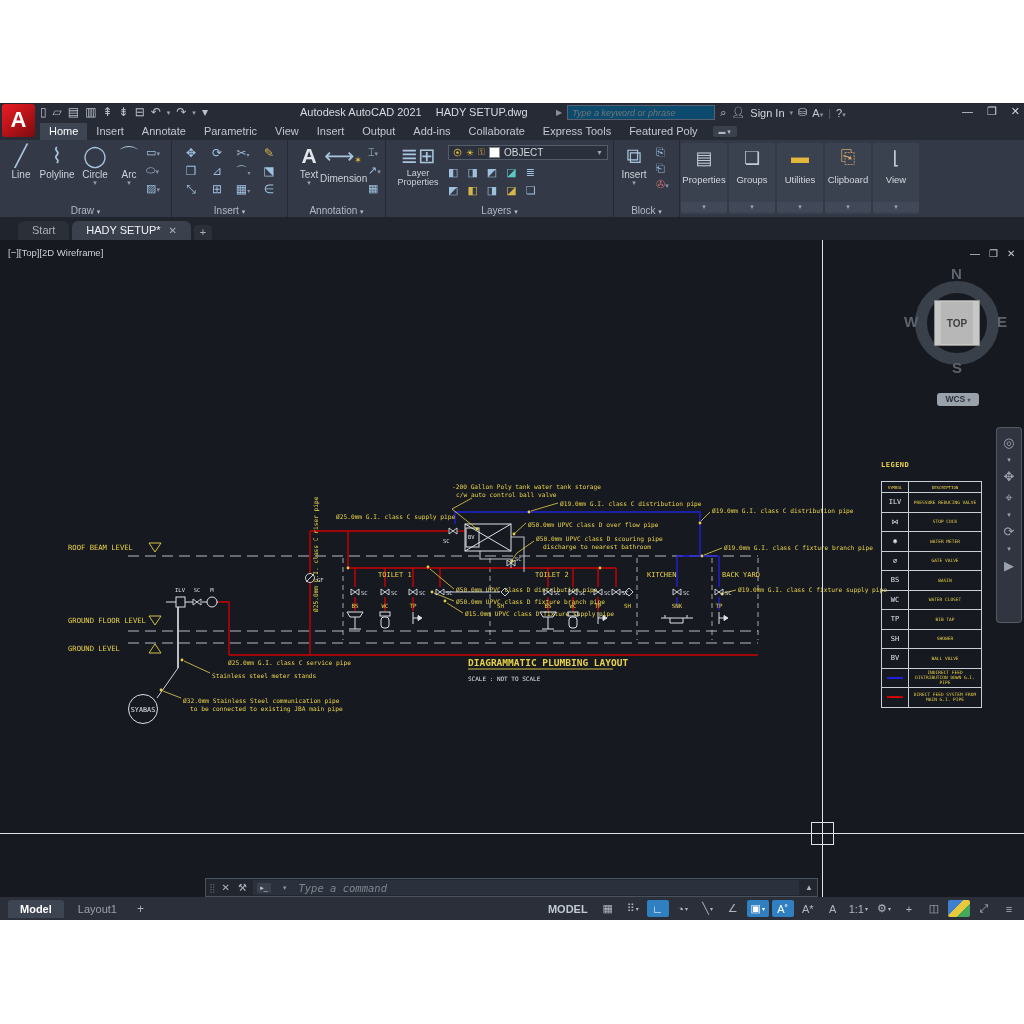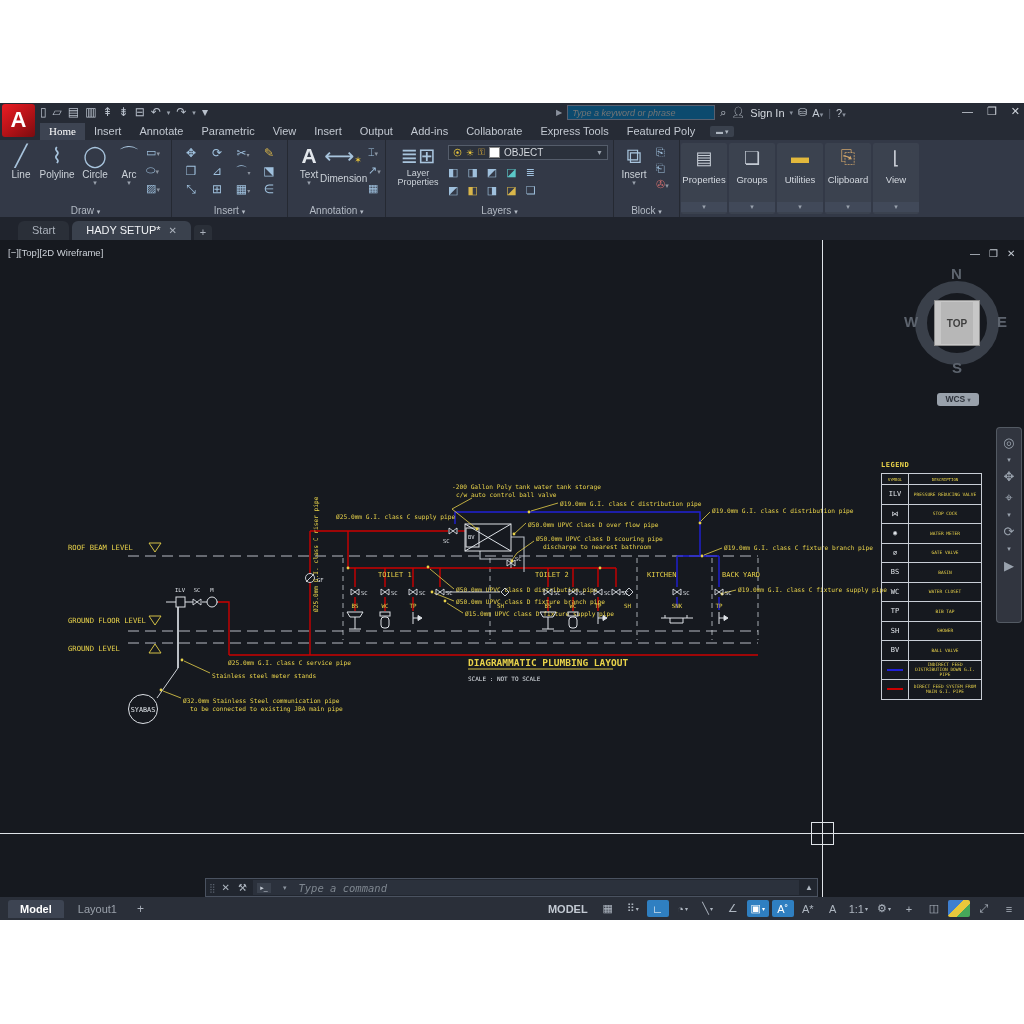--- a/index.html
+++ b/index.html
@@ -22,21 +22,21 @@
   #searchbox{width:138px;height:13px;background:#0c4a6e;border:1px solid #586070;color:#9aa1ab;
     font-style:italic;font-size:9px;padding:0 4px;outline:none;font-family:"Liberation Sans",sans-serif;}
   .tb-ic{color:#c3cad3;font-size:11px;}
   #signin{color:#d3d8de;font-size:11px;}
   #winbtns{right:4px;top:2px;display:flex;gap:14px;color:#cfd4db;font-size:11px;z-index:31;}
   #winbtns span{cursor:default;}
 
   
   #tabrow{left:0;top:19px;width:1024px;height:18px;background:#262b35;display:flex;align-items:flex-end;padding-left:40px;box-sizing:border-box;}
   .rtab{color:#c2c8d1;font-size:11px;padding:2px 9px 3px 9px;cursor:default;white-space:nowrap;}
-  .rtab.active{background:#3d4452;color:#fff;font-family:Liberation Serif, serif;}
+  .rtab.active{background:#3d4452;color:#fff;}
   #tab-extra{margin-left:6px;margin-bottom:3px;width:24px;height:11px;background:#3a414d;color:#aeb6c0;
     font-size:7px;text-align:center;line-height:11px;border-radius:2px;}
 
   
   #ribbon{left:0;top:37px;width:1024px;height:77px;background:#333947;display:flex;}
   .panel{position:relative;height:77px;border-right:1px solid #252932;box-sizing:border-box;flex:none;}
   .plabel{position:absolute;bottom:1px;left:0;width:100%;text-align:center;color:#b3bac4;font-size:10px;}
   .plabel .dd{font-size:7px;}
   .bigbtn{position:absolute;top:3px;text-align:center;color:#ccd2d9;font-size:10px;width:38px;}
   .bigbtn .ic{display:block;font-size:21px;line-height:26px;color:#a8c4dd;}
@@ -93,21 +93,21 @@
   #vc-wcs .dd{font-size:6px;color:#4a505a;}
 
   
   #navbar{left:996px;top:324px;width:26px;height:196px;background:rgba(108,116,130,0.32);border:1px solid rgba(150,158,170,0.35);
     border-radius:4px;z-index:5;display:flex;flex-direction:column;align-items:center;padding-top:8px;box-sizing:border-box;gap:7px;}
   #navbar span{color:#99a2ad;font-size:13px;line-height:14px;}
   #navbar .dd{font-size:7px;line-height:6px;}
 
   
   #legend{left:881px;top:358px;width:101px;z-index:5;font-family:"DejaVu Sans Mono",monospace;}
-  #legend .ltitle{color:#e8d24a;font-size:7px;font-weight:bold;margin-bottom:4px;letter-spacing:0.5px;}
+  #legend .ltitle{color:#e8d24a;font-size:7px;font-weight:bold;margin-bottom:12px;letter-spacing:0.5px;}
   #legendtbl{border:1px solid #c9ced6;}
   .lrow{display:flex;border-top:1px solid #c9ced6;}
   .lrow:first-child{border-top:none;}
   .lrow .sym{width:26px;border-right:1px solid #c9ced6;color:#e3e7ec;font-size:7px;display:flex;align-items:center;justify-content:center;flex:none;}
   .lrow .dsc{flex:1;color:#e8d24a;font-size:4.5px;display:flex;align-items:center;justify-content:center;text-align:center;padding:1px 2px;line-height:5px;}
   .lrow.hdr{height:10px;}
   .lrow.hdr .sym,.lrow.hdr .dsc{color:#e8d24a;font-size:4px;}
   .lrow.item{height:18.5px;}
   .lineswatch{width:16px;height:2px;}
 
@@ -156,20 +156,23 @@
         <span class="qi">▥</span>
         <span class="qi">⇞</span>
         <span class="qi">⇟</span>
         <span class="qi">⊟</span>
         <span class="qi">↶</span>
         <span class="dd">▾</span>
         <span class="qi">↷</span>
         <span class="dd">▾</span>
         <span class="qi">▾</span>
       </div>
+  <div class="abs" id="titletext">
+    <span>Autodesk AutoCAD 2021</span><span class="doc">HADY SETUP.dwg</span>
+  </div>
   <div class="abs" id="searcharea">
     <span class="caret">▶</span>
     <input id="searchbox" placeholder="Type a keyword or phrase" style="">
     <span class="tb-ic">⌕</span>
     <span class="tb-ic">👤︎</span>
     <span id="signin">Sign In</span>
     <span class="tb-ic" style="font-size:7px;color:#8a919d">▾</span>
     <span class="tb-ic">⛁</span>
     <span class="tb-ic">A<span style="font-size:7px;color:#8a919d">▾</span></span>
     <span class="tb-ic" style="color:#565d6b">|</span>

